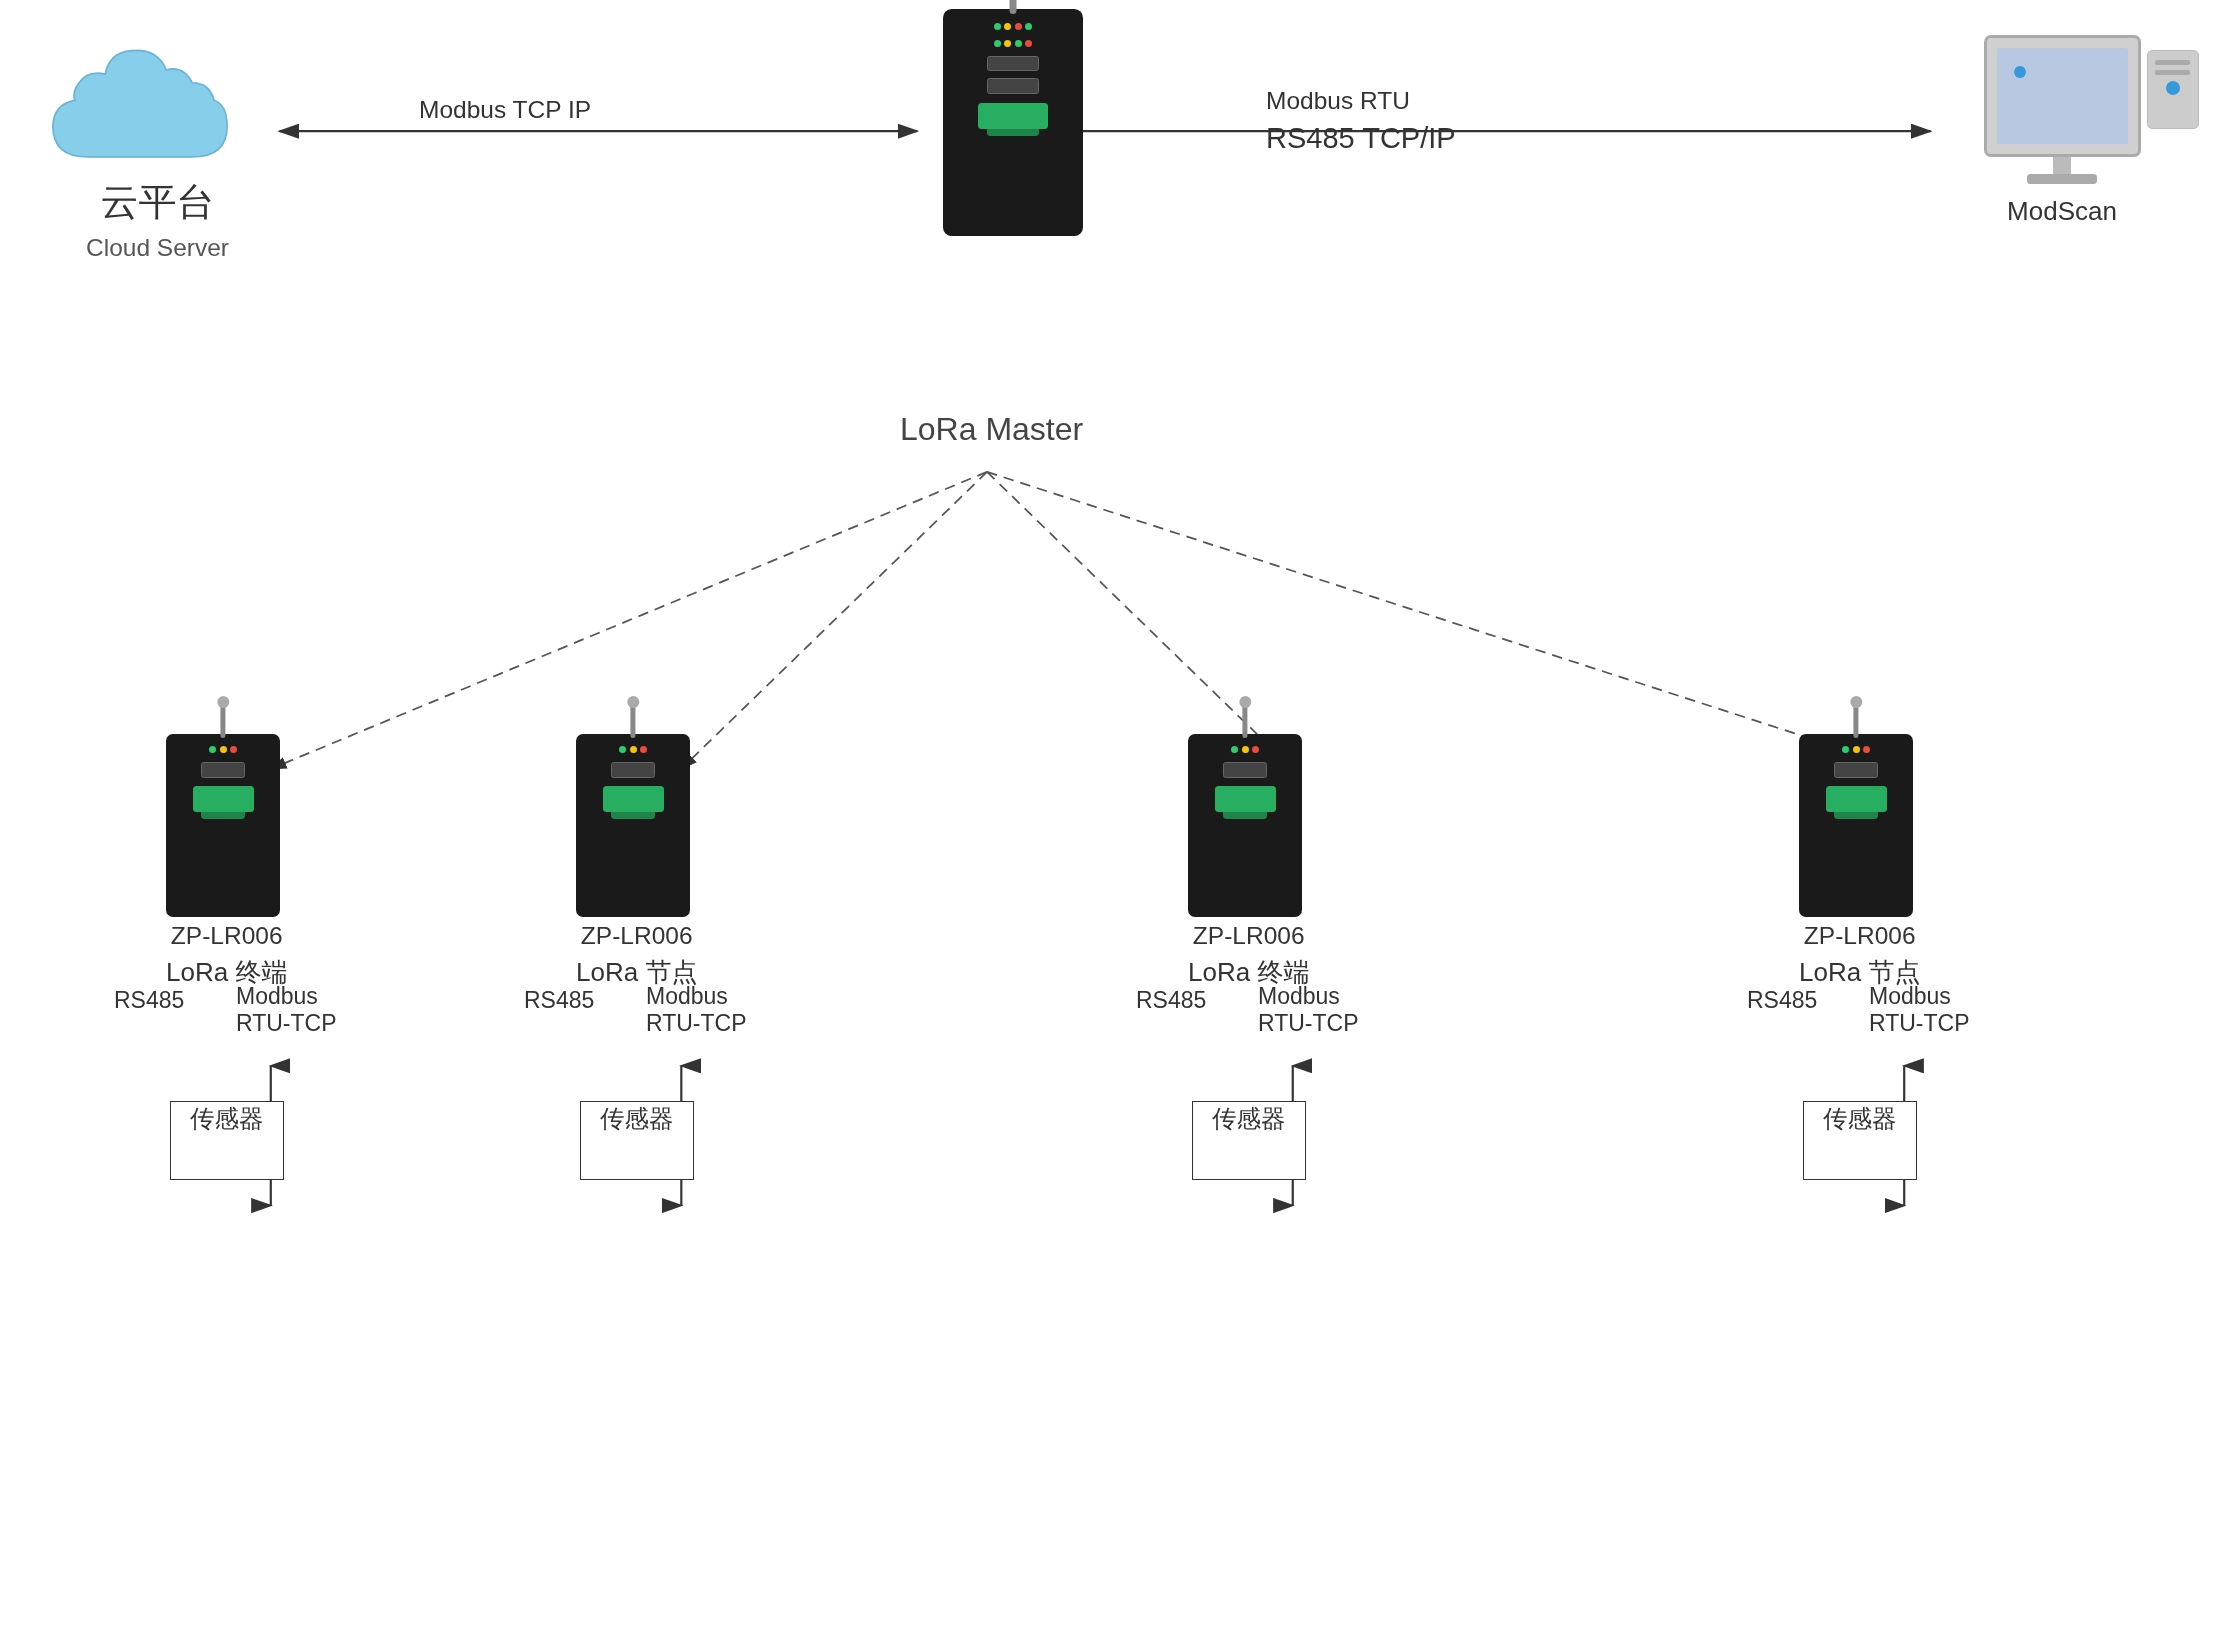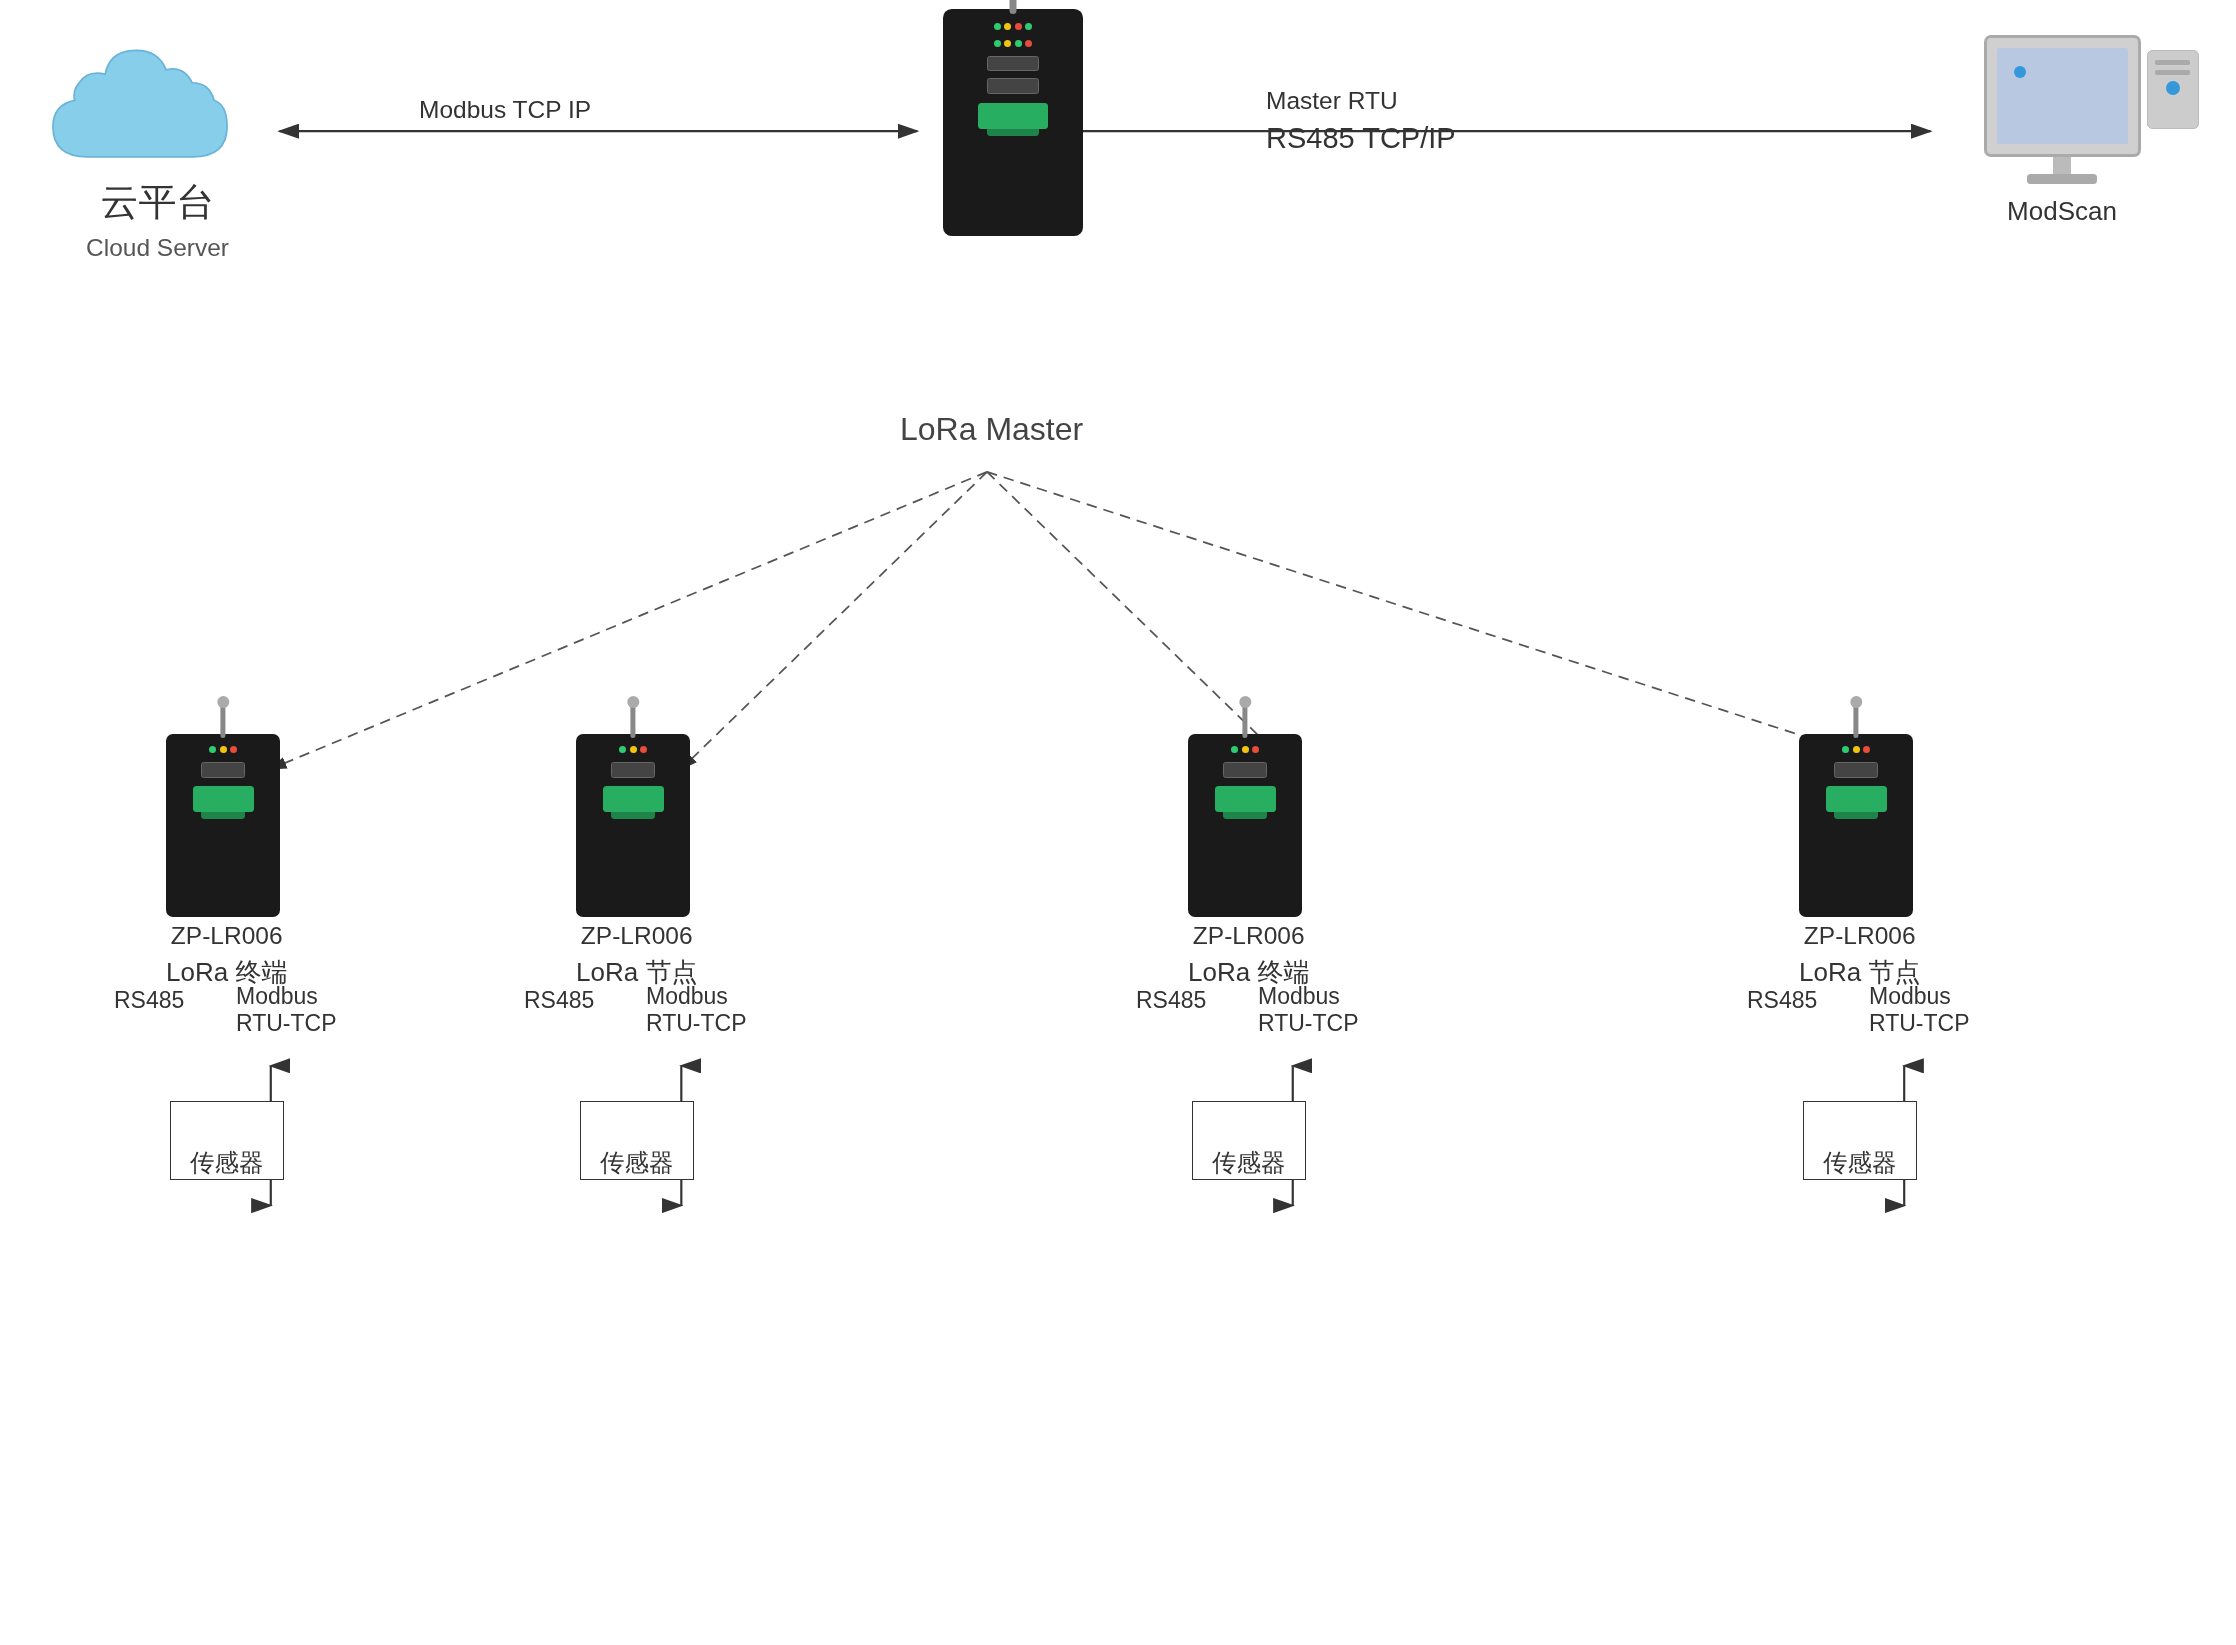--- a/index.html
+++ b/index.html
@@ -246,21 +246,21 @@
       left: 50%;
       transform: translateX(-50%);
     }
 
     
     .sensor-box {
       width: 114px;
       height: 79px;
       border: 1.7px solid #333;
       display: flex;
-      align-items: flex-end;
+      align-items: flex-start;
       justify-content: center;
       font-size: 24.5px;
       color: #333;
       background: #fff;
       margin-top: 0;
     }
 
   </style>
 </head>
 <body>
@@ -308,21 +308,21 @@
   <div class="cloud">
     <svg viewBox="0 0 240 170" xmlns="http://www.w3.org/2000/svg">
       <path d="M60,140 Q20,140 20,105 Q20,80 45,75 Q42,65 50,55 Q60,40 80,45 Q85,20 110,18 Q140,15 150,40 Q170,35 180,55 Q200,55 205,75 Q220,80 220,105 Q220,140 180,140 Z" fill="#87ceeb" stroke="#6ab4d8" stroke-width="2"></path>
     </svg>
     <div style="font-size:38px; color:#333; text-align:center; margin-top:-8.7px;">云平台</div>
     <div style="font-size:24.5px; color:#555; text-align:center; margin-top:5.2px;">Cloud Server</div>
   </div>
 
   <div style="position:absolute; left:419px; top:96px; font-size:24.5px; color:#333; white-space:nowrap;text-align:right;">Modbus TCP IP</div>
 
-  <div style="position:absolute; left:1266px; top:87px; font-size:24.5px; color:#333; white-space:nowrap;">Master RTU</div>
+  <div style="position:absolute; left:1266px; top:87px; font-size:24.5px; color:#333; white-space:nowrap;">Modbus RTU</div>
   <div style="position:absolute; left:1266px; top:122px; font-size:29px; color:#333; white-space:nowrap;">RS485    TCP/IP</div>
 
   <div class="gateway-device">
     <div class="device-box">
       <div class="antenna"></div>
       <div class="device-led-row">
         <div class="led"></div>
         <div class="led yellow"></div>
         <div class="led red"></div>
         <div class="led"></div>

